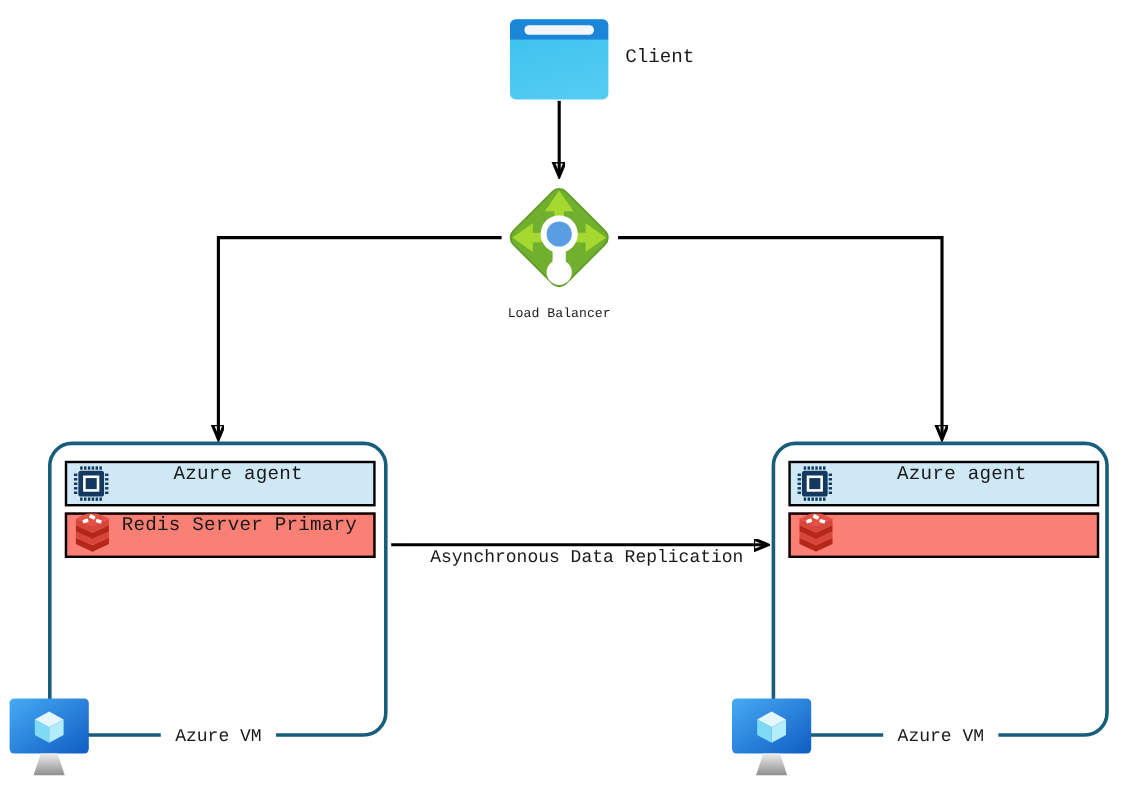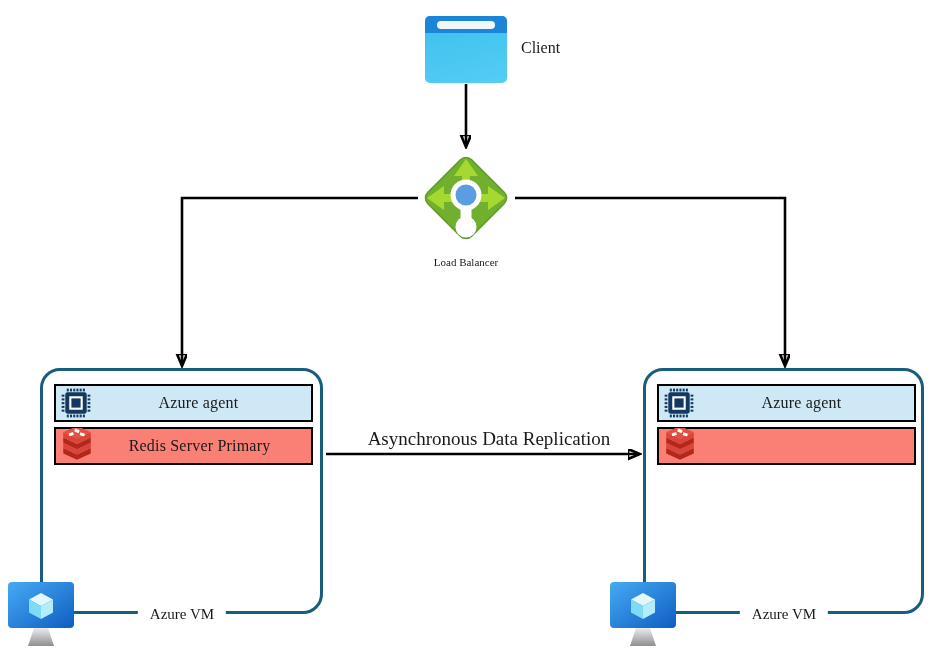--- a/index.html
+++ b/index.html
@@ -1,54 +1,54 @@
 <!DOCTYPE html>
 <html style="--box-border: #175e7d; --agent-bg: #cfe8f6; --redis-bg: #fa7f74; --connector: #000000; --lb-green: #71b02f; --lb-arrow: #a6d930; --client-header: #1b86d8; --client-body: #3bc0ee;"><head>
 <meta charset="utf-8">
 <style>
   html,body{margin:0;padding:0;background:#ffffff;}
   .canvas{
     position:relative;width:947px;height:657px;background:#fff;overflow:hidden;
-    font-family:Liberation Serif, serif;color:#1a1a1a;
+    font-family:Liberation Mono, monospace;color:#1a1a1a;
   }
   .connectors{position:absolute;left:0;top:0;width:947px;height:657px;z-index:1;}
   .connectors path{stroke:var(--connector,#000);stroke-width:2.6;fill:none;}
   .node-label{position:absolute;z-index:4;white-space:nowrap;color:#1a1a1a;}
   .client-icon{
     position:absolute;left:425px;top:16px;width:82px;height:67px;z-index:3;
     border-radius:5px;overflow:hidden;
     background:linear-gradient(165deg,var(--client-body,#3bc0ee) 0%,#55cdf3 100%);
   }
   .client-icon .chrome{position:absolute;left:0;top:0;width:100%;height:17px;background:var(--client-header,#1b86d8);}
   .client-icon .addr{position:absolute;left:12px;top:5px;width:58px;height:8px;border-radius:4px;background:#f2f6f9;}
   .lb-icon{position:absolute;left:416px;top:148px;width:100px;height:100px;z-index:3;}
   .vm-box{
     position:absolute;top:368px;height:246px;z-index:2;box-sizing:border-box;
     border:3.5px solid var(--box-border,#175e7d);border-radius:20px;background:#fff;
   }
   .vm-box.left{left:40px;width:283px;}
   .vm-box.right{left:643px;width:281px;}
   .bar{
     position:absolute;left:11px;width:259px;height:38px;box-sizing:border-box;
-    border:2px solid #000;display:flex;align-items:center;padding:0 5px;z-index:3;
+    border:2px solid #000;display:flex;padding:0 5px;z-index:3;
   }
   .bar .bar-icon{flex:0 0 auto;display:flex;align-items:center;}
   .bar .bar-label{flex:1;text-align:center;font-size:16px;letter-spacing:.2px;}
   .bar.agent{top:13px;background:var(--agent-bg,#cfe8f6);}
   .bar.redis{top:56px;background:var(--redis-bg,#fa7f74);}
   .vm-label{
     position:absolute;z-index:4;transform:translate(-50%,-50%);
     background:#fff;padding:1px 12px;font-size:15px;white-space:nowrap;text-align:center;
   }
   .monitor-icon{position:absolute;width:70px;height:72px;z-index:5;}
   .monitor-icon.left{left:7px;top:580px;}
   .monitor-icon.right{left:609px;top:580px;}
   .client-label{left:521px;top:39px;font-size:16px;}
   .lb-label{left:466px;top:256px;font-size:11px;transform:translateX(-50%);}
-  .repl-label{left:489px;top:428px;font-size:19px;transform:translateX(-50%);}
+  .repl-label{left:489px;top:456px;font-size:15px;transform:translateX(-50%);}
 </style>
 </head>
 <body>
 
 <div class="canvas">
 
   <svg class="connectors">
     <defs>
       <marker id="arrowhead" markerUnits="userSpaceOnUse" markerWidth="14" markerHeight="12" refX="11" refY="5" orient="auto">
         <path d="M0,0 L12,5 L0,10 Z" fill="#000" stroke="none"></path>

